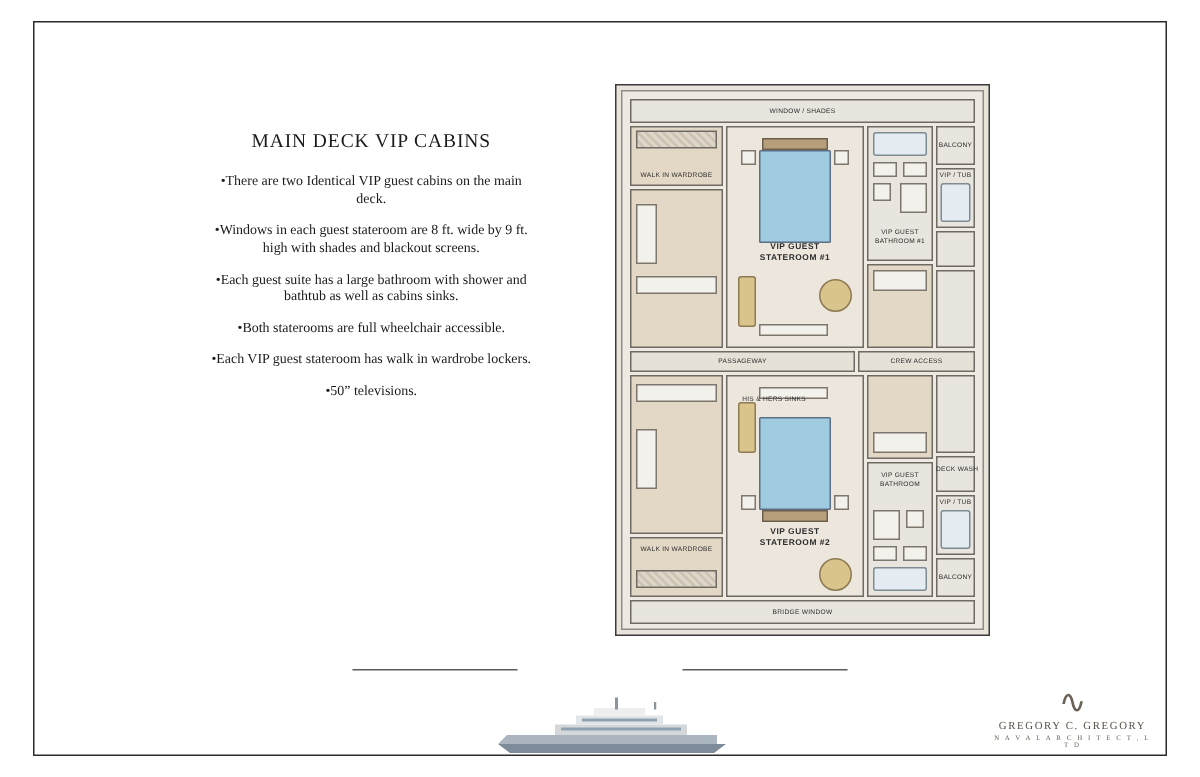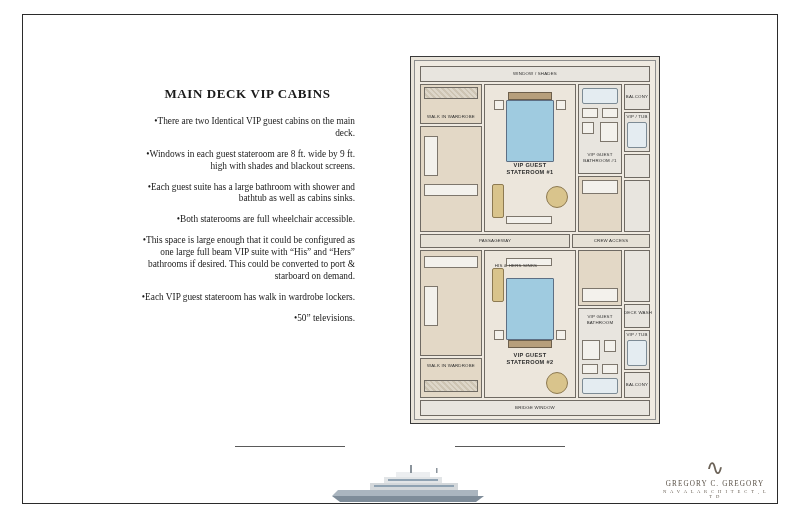--- a/index.html
+++ b/index.html
@@ -38,27 +38,26 @@
     top: 86px;
     width: 215px;
   }
   .title {
     font-family: "Liberation Serif", serif;
     font-size: 13px;
     letter-spacing: 0.6px;
     text-align: center;
     margin-bottom: 14px;
     white-space: nowrap;
-    font-weight: bold;
   }
   .bullet {
     font-size: 9.3px;
     line-height: 1.28;
     margin-bottom: 9px;
-    text-align: right;
+    text-align: center;
   }
 
   
   .footer-rule-left {
     position: absolute;
     left: 235px;
     top: 446px;
     width: 110px;
     height: 1px;
     background: #5a5a5a;
@@ -223,21 +222,20 @@
 <div class="page">
 
   <div class="border-frame"></div>
 
   <div class="textcol">
     <div class="title">MAIN DECK VIP CABINS</div>
     <div class="bullet">•There are two Identical VIP guest cabins on the main deck.</div>
     <div class="bullet">•Windows in each guest stateroom are 8 ft. wide by 9 ft. high with shades and blackout screens.</div>
     <div class="bullet">•Each guest suite has a large bathroom with shower and bathtub as well as cabins sinks.</div>
     <div class="bullet">•Both staterooms are full wheelchair accessible.</div>
-    <div class="bullet">•This space is large enough that it could be configured as one large full beam VIP suite with “His” and “Hers” bathrooms if desired. This could be converted to port &amp; starboard on demand.</div>
     <div class="bullet">•Each VIP guest stateroom has walk in wardrobe lockers.</div>
     <div class="bullet">•50” televisions.</div>
   </div>
 
   <div class="plan">
     <div class="hull"></div>
     <div class="hull-inner"></div>
 
     <div class="room tile" style="left:10px; top:10px; width:230px; height:16px;"></div>
     <div class="lbl" style="left:95px; top:15px; width:60px;">WINDOW / SHADES</div>

